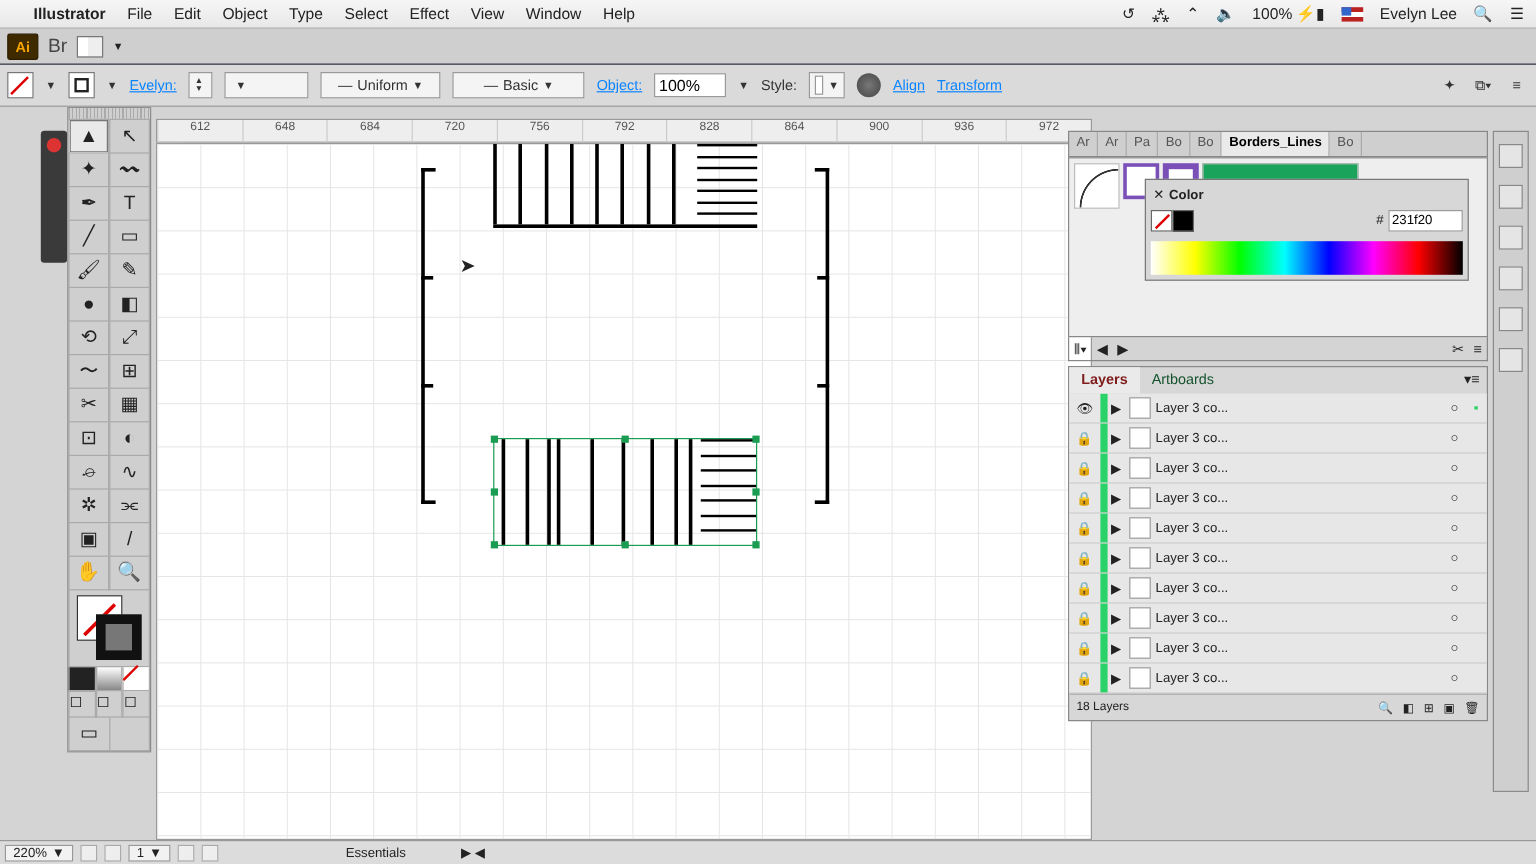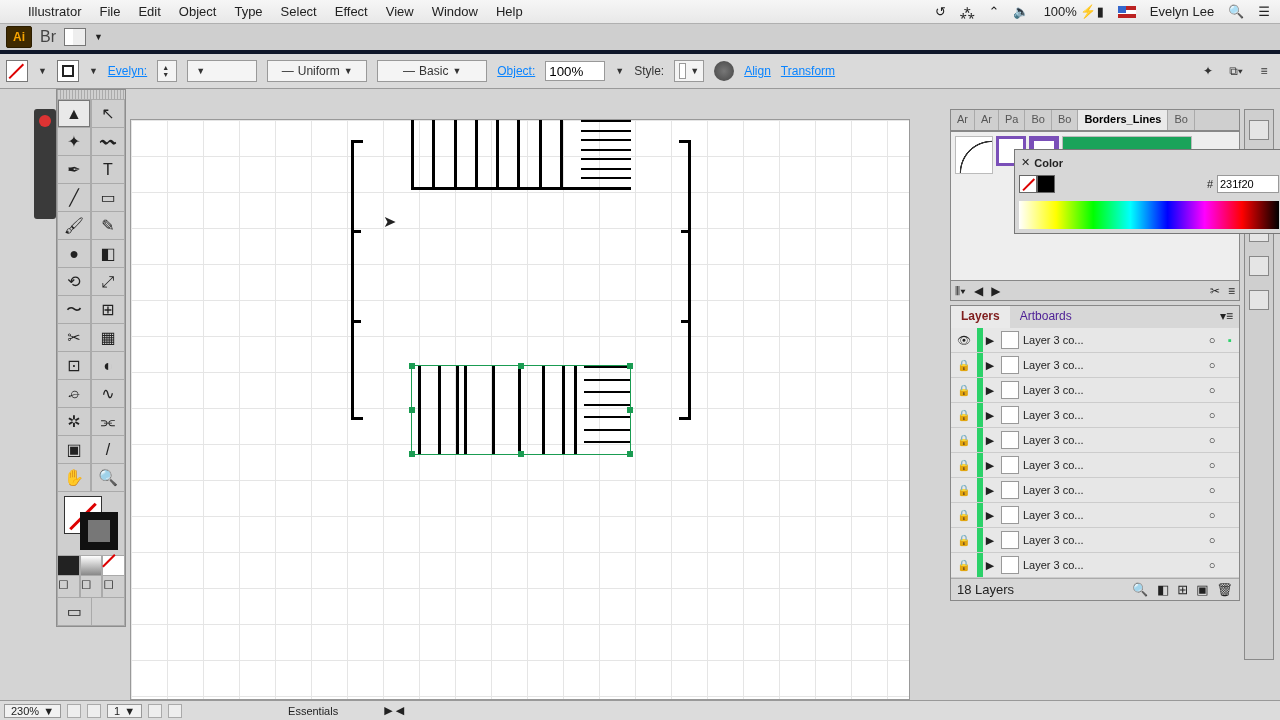--- a/index.html
+++ b/index.html
@@ -1,27 +1,27 @@
 <!DOCTYPE html>
 <html><head>
 <meta charset="utf-8">
 <style>
 * { margin: 0; padding: 0; box-sizing: border-box; font-family: -apple-system, "Helvetica Neue", Arial, sans-serif; user-select: none; }
 body { background: #d4d4d4; width: 1280px; height: 720px; overflow: hidden; font-size: 13px; color: #222; }
 
 
 .menubar { height: 24px; background: linear-gradient(#f6f6f6,#e8e8e8); border-bottom: 1px solid #b0b0b0; display: flex; align-items: center; padding: 0 10px; gap: 18px; }
 .menubar .apple { font-size: 16px; }
-.menubar .app-strong { font-weight: 400; text-align: right; }
+.menubar .app-strong { font-weight: 700; text-align: right; }
 .menubar .right { margin-left: auto; display: flex; align-items: center; gap: 14px; font-size: 13px; }
 .menubar .flag { width: 18px; height: 12px; background: linear-gradient(#b22,#b22 33%,#fff 33%,#fff 66%,#b22 66%); position: relative; }
 .menubar .flag::before { content:""; position:absolute; left:0; top:0; width:8px; height:7px; background:#36c; }
 
 
-.chrome { height: 30px; background: #cfcfcf; border-bottom: 4px solid #0f172a; display: flex; align-items: center; padding: 0 6px; gap: 8px; }
+.chrome { height: 30px; background: #cfcfcf; border-bottom: 1px solid #0f172a; display: flex; align-items: center; padding: 0 6px; gap: 8px; }
 .ai-badge { width: 26px; height: 22px; background: #3f2a00; color: #f7a400; font-weight: 700; font-size: 12px; display:flex; align-items:center; justify-content:center; border:1px solid #2b1d00; border-radius:2px;}
 .chrome .br { font-size: 16px; color: #444; }
 .chrome .layouticon { width:22px; height:18px; border:1px solid #777; background: linear-gradient(90deg,#fff 40%,#eee 40%); }
 .chrome .right { margin-left:auto; display:flex; align-items:center; gap:10px; }
 .essentials { background:#e8e8e8; border:1px solid #aaa; padding:3px 12px; font-size:13px; display:flex; gap:6px; align-items:center;}
 .search { width:140px; height:22px; border:1px solid #888; background:#fff; padding:0 4px; font-size:12px;}
 
 
 .controlbar { height: 35px; background: #dadada; border-bottom:1px solid #9a9a9a; display:flex; align-items:center; padding:0 6px; gap:10px; font-size:12px; color:#333;}
 .swatch-no { width:22px; height:22px; border:1px solid #777; background:#fff; position:relative;}
@@ -84,21 +84,21 @@
 .stripes-top .hbars div{flex:1;border-top:2px solid #000;}
 
 .sel-box{position:absolute;left:280px;top:245px;width:220px;height:90px;border:1px solid #1a9c52;}
 .sel-box .vstripe{position:absolute;top:0;bottom:0;width:3px;background:#000;}
 .sel-box .hbars2{position:absolute;right:0;top:0;width:46px;bottom:0;display:flex;flex-direction:column;}
 .sel-box .hbars2 div{flex:1;border-top:2px solid #000;}
 .sel-box .handle{position:absolute;width:6px;height:6px;background:#1a9c52;}
 .cursor-arrow{position:absolute;left:252px;top:92px;font-size:16px;}
 
 
-.right-area{position:absolute;right:40px;top:20px;width:290px;bottom:60px;}
+.right-area{position:absolute;right:40px;top:20px;width:350px;bottom:60px;}
 .tabstrip{height:22px;background:#cfcfcf;display:flex;border:1px solid #888;font-size:11px;}
 .tabstrip .tab{padding:3px 6px;border-right:1px solid #aaa;color:#555;}
 .tabstrip .tab.active{background:#eaeaea;color:#000;font-weight:600;}
 
 .colorpanel{position:absolute;left:64px;top:40px;width:270px;background:#d7d7d7;border:1px solid #777;padding:4px;font-size:11px;z-index:5;}
 .colorpanel .head{display:flex;align-items:center;gap:4px;padding:2px;}
 .colorpanel .swatches{display:flex;align-items:center;gap:0;margin:4px 0;}
 .colorpanel .sw{width:18px;height:18px;border:1px solid #666;}
 .colorpanel .sw.no{background:#fff;position:relative;}
 .colorpanel .sw.no::after{content:"";position:absolute;inset:0;border-top:2px solid #d00;transform:rotate(-45deg) translateY(8px);}
@@ -109,32 +109,32 @@
 
 .thumbs{height:150px;background:#eee;border:1px solid #888;padding:4px;display:flex;flex-wrap:wrap;gap:3px;align-content:flex-start;}
 .thumbs .th{border:1px solid #bbb;}
 .th.curve{width:38px;height:38px;background:radial-gradient(circle at 100% 100%,transparent 60%,#333 61%,#333 63%,transparent 64%) #fff;}
 .th.purple{width:30px;height:30px;background:#fff;border:3px solid #7a4fb8;}
 .th.green{width:130px;height:18px;background:#1aa35a;}
 .thumbctrl{height:20px;border:1px solid #888;border-top:none;display:flex;align-items:center;padding:0 4px;gap:8px;font-size:12px;}
 
 .layerspanel{margin-top:4px;border:1px solid #888;background:#d7d7d7;}
 .layerspanel .tabs{display:flex;height:22px;font-size:12px;}
-.layerspanel .tabs .t{padding:3px 10px;color:#4c1d95;}
+.layerspanel .tabs .t{padding:3px 10px;color:#14532d;}
 .layerspanel .tabs .t.active{background:#eaeaea;color:#7f1d1d;font-weight:600;}
 .layerlist{max-height:260px;overflow:auto;background:#e7e7e7;}
 .layerrow{display:flex;align-items:center;height:25px;border-bottom:1px solid #ccc;font-size:11px;}
 .layerrow .vis{width:26px;text-align:center;}
 .layerrow .bar{width:6px;align-self:stretch;background:#2bd169;}
 .layerrow .arrow{width:14px;text-align:center;}
 .layerrow .thumb{width:18px;height:18px;border:1px solid #999;background:#fff;margin:0 4px;}
 .layerrow .name{flex:1;white-space:nowrap;overflow:hidden;text-overflow:ellipsis;}
 .layerrow .target{width:18px;text-align:center;}
 .layerrow .sel{width:18px;text-align:center;color:#2bd169;}
-.layerfoot{height:22px;display:flex;align-items:center;justify-content:space-between;padding:0 6px;border-top:1px solid #aaa;font-size:13px;}
+.layerfoot{height:22px;display:flex;align-items:center;justify-content:space-between;padding:0 6px;border-top:1px solid #aaa;font-size:10px;}
 .layerfoot .icos{display:flex;gap:8px;}
 
 
 .rdock{position:absolute;right:6px;top:20px;width:30px;bottom:60px;background:#cfcfcf;border:1px solid #8a8a8a;display:flex;flex-direction:column;align-items:center;gap:14px;padding-top:10px;}
 .rdock .ic{width:20px;height:20px;border:1px solid #888;background:#e5e5e5;}
 
 
 .status{position:absolute;left:0;right:0;bottom:0;height:20px;background:#dcdcdc;border-top:1px solid #999;display:flex;align-items:center;font-size:11px;padding:0 4px;gap:6px;}
 .status .dd2{border:1px solid #999;padding:0 6px;background:#f2f2f2;display:flex;gap:4px;align-items:center;}
 .status .navbtn{border:1px solid #aaa;width:14px;height:14px;background:#eee;}
@@ -348,20 +348,33 @@
       <div class="m">◻</div>
     </div>
     <div class="toolrow">
         <div class="cell">
           <span class="glyph">▭</span>
         </div>
         <div class="cell" style="border-left:none"></div>
       </div>
   </div>
 
+  <div class="rulers-h" id="rulerH">
+      <span>612</span>
+      <span>648</span>
+      <span>684</span>
+      <span>720</span>
+      <span>756</span>
+      <span>792</span>
+      <span>828</span>
+      <span>864</span>
+      <span>900</span>
+      <span>936</span>
+      <span>972</span>
+    </div>
   <div class="rulers-v"></div>
 
   <div class="canvas-wrap">
     <div class="bracket-l">
       <div class="tick" style="top:90px"></div>
         <div class="tick" style="top:180px"></div>
     </div>
     <div class="bracket-r">
       <div class="tick" style="top:90px"></div>
         <div class="tick" style="top:180px"></div>
@@ -574,21 +587,21 @@
     <div class="ic"></div>
     <div class="ic"></div>
     <div class="ic"></div>
     <div class="ic"></div>
     <div class="ic"></div>
     <div class="ic"></div>
   </div>
 
   <div class="status">
     <div class="dd2">
-        <span>230%</span>
+        <span>220%</span>
         <span>▼</span>
       </div>
     <span class="navbtn"></span>
     <span class="navbtn"></span>
     <div class="dd2">
         <span>1</span>
         <span>▼</span>
       </div>
     <span class="navbtn"></span>
     <span class="navbtn"></span>

